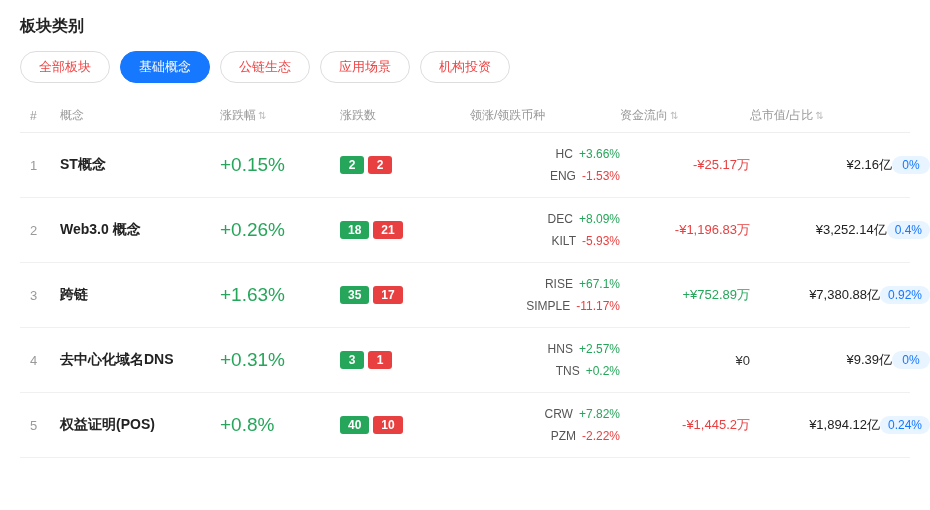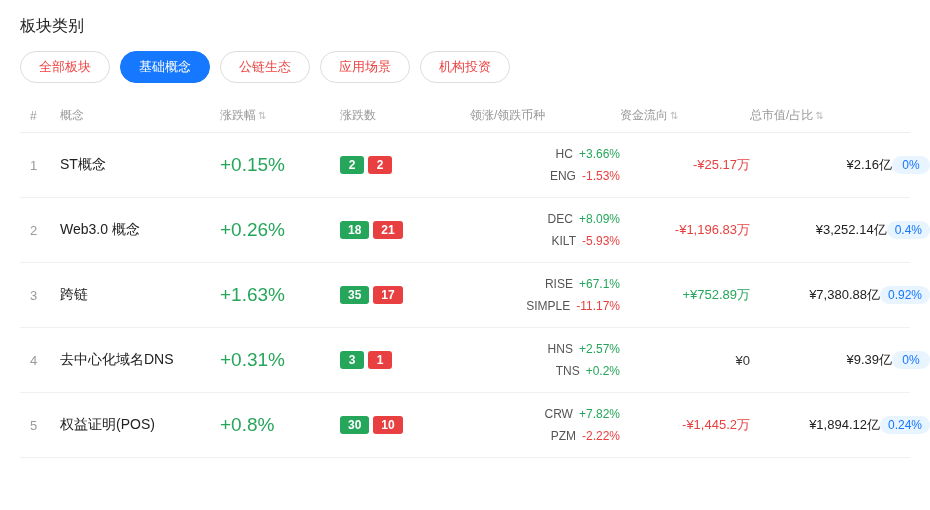--- a/index.html
+++ b/index.html
@@ -11,21 +11,21 @@
       width: 930px;
       min-height: 510px;
     }
 
     .page-container {
       padding: 16px 20px;
     }
 
     .section-title {
       font-size: 16px;
-      font-weight: 400;
+      font-weight: 700;
       color: #222;
       margin-bottom: 14px;
     }
 
     .tab-bar {
       display: flex;
       gap: 10px;
       margin-bottom: 16px;
     }
 
@@ -79,21 +79,21 @@
       align-items: center;
     }
 
     .row-index {
       color: #999;
       font-size: 13px;
     }
 
     .concept-name {
       font-size: 14px;
-      font-weight: 400;
+      font-weight: 700;
       color: #222;
     }
 
     .change-pct {
       font-size: 19px;
       font-weight: 500;
     }
 
     .up { color: #26a65b; }
     .down { color: #e84040; }
@@ -307,21 +307,21 @@
       <div class="market-cap-col">
         <span class="market-cap-val">¥9.39亿</span>
         <span class="pct-badge">0%</span>
       </div>
     </div>
         <div class="table-row">
       <div class="row-index">5</div>
       <div class="concept-name">权益证明(POS)</div>
       <div class="change-pct up">+0.8%</div>
       <div class="badge-group">
-        <span class="badge badge-up">30</span>
+        <span class="badge badge-up">40</span>
         <span class="badge badge-down">10</span>
       </div>
       <div class="coin-pair">
         <div class="coin-row">
           <span class="coin-name">CRW</span>
           <span class="up">+7.82%</span>
         </div>
         <div class="coin-row">
           <span class="coin-name">PZM</span>
           <span class="down">-2.22%</span>

